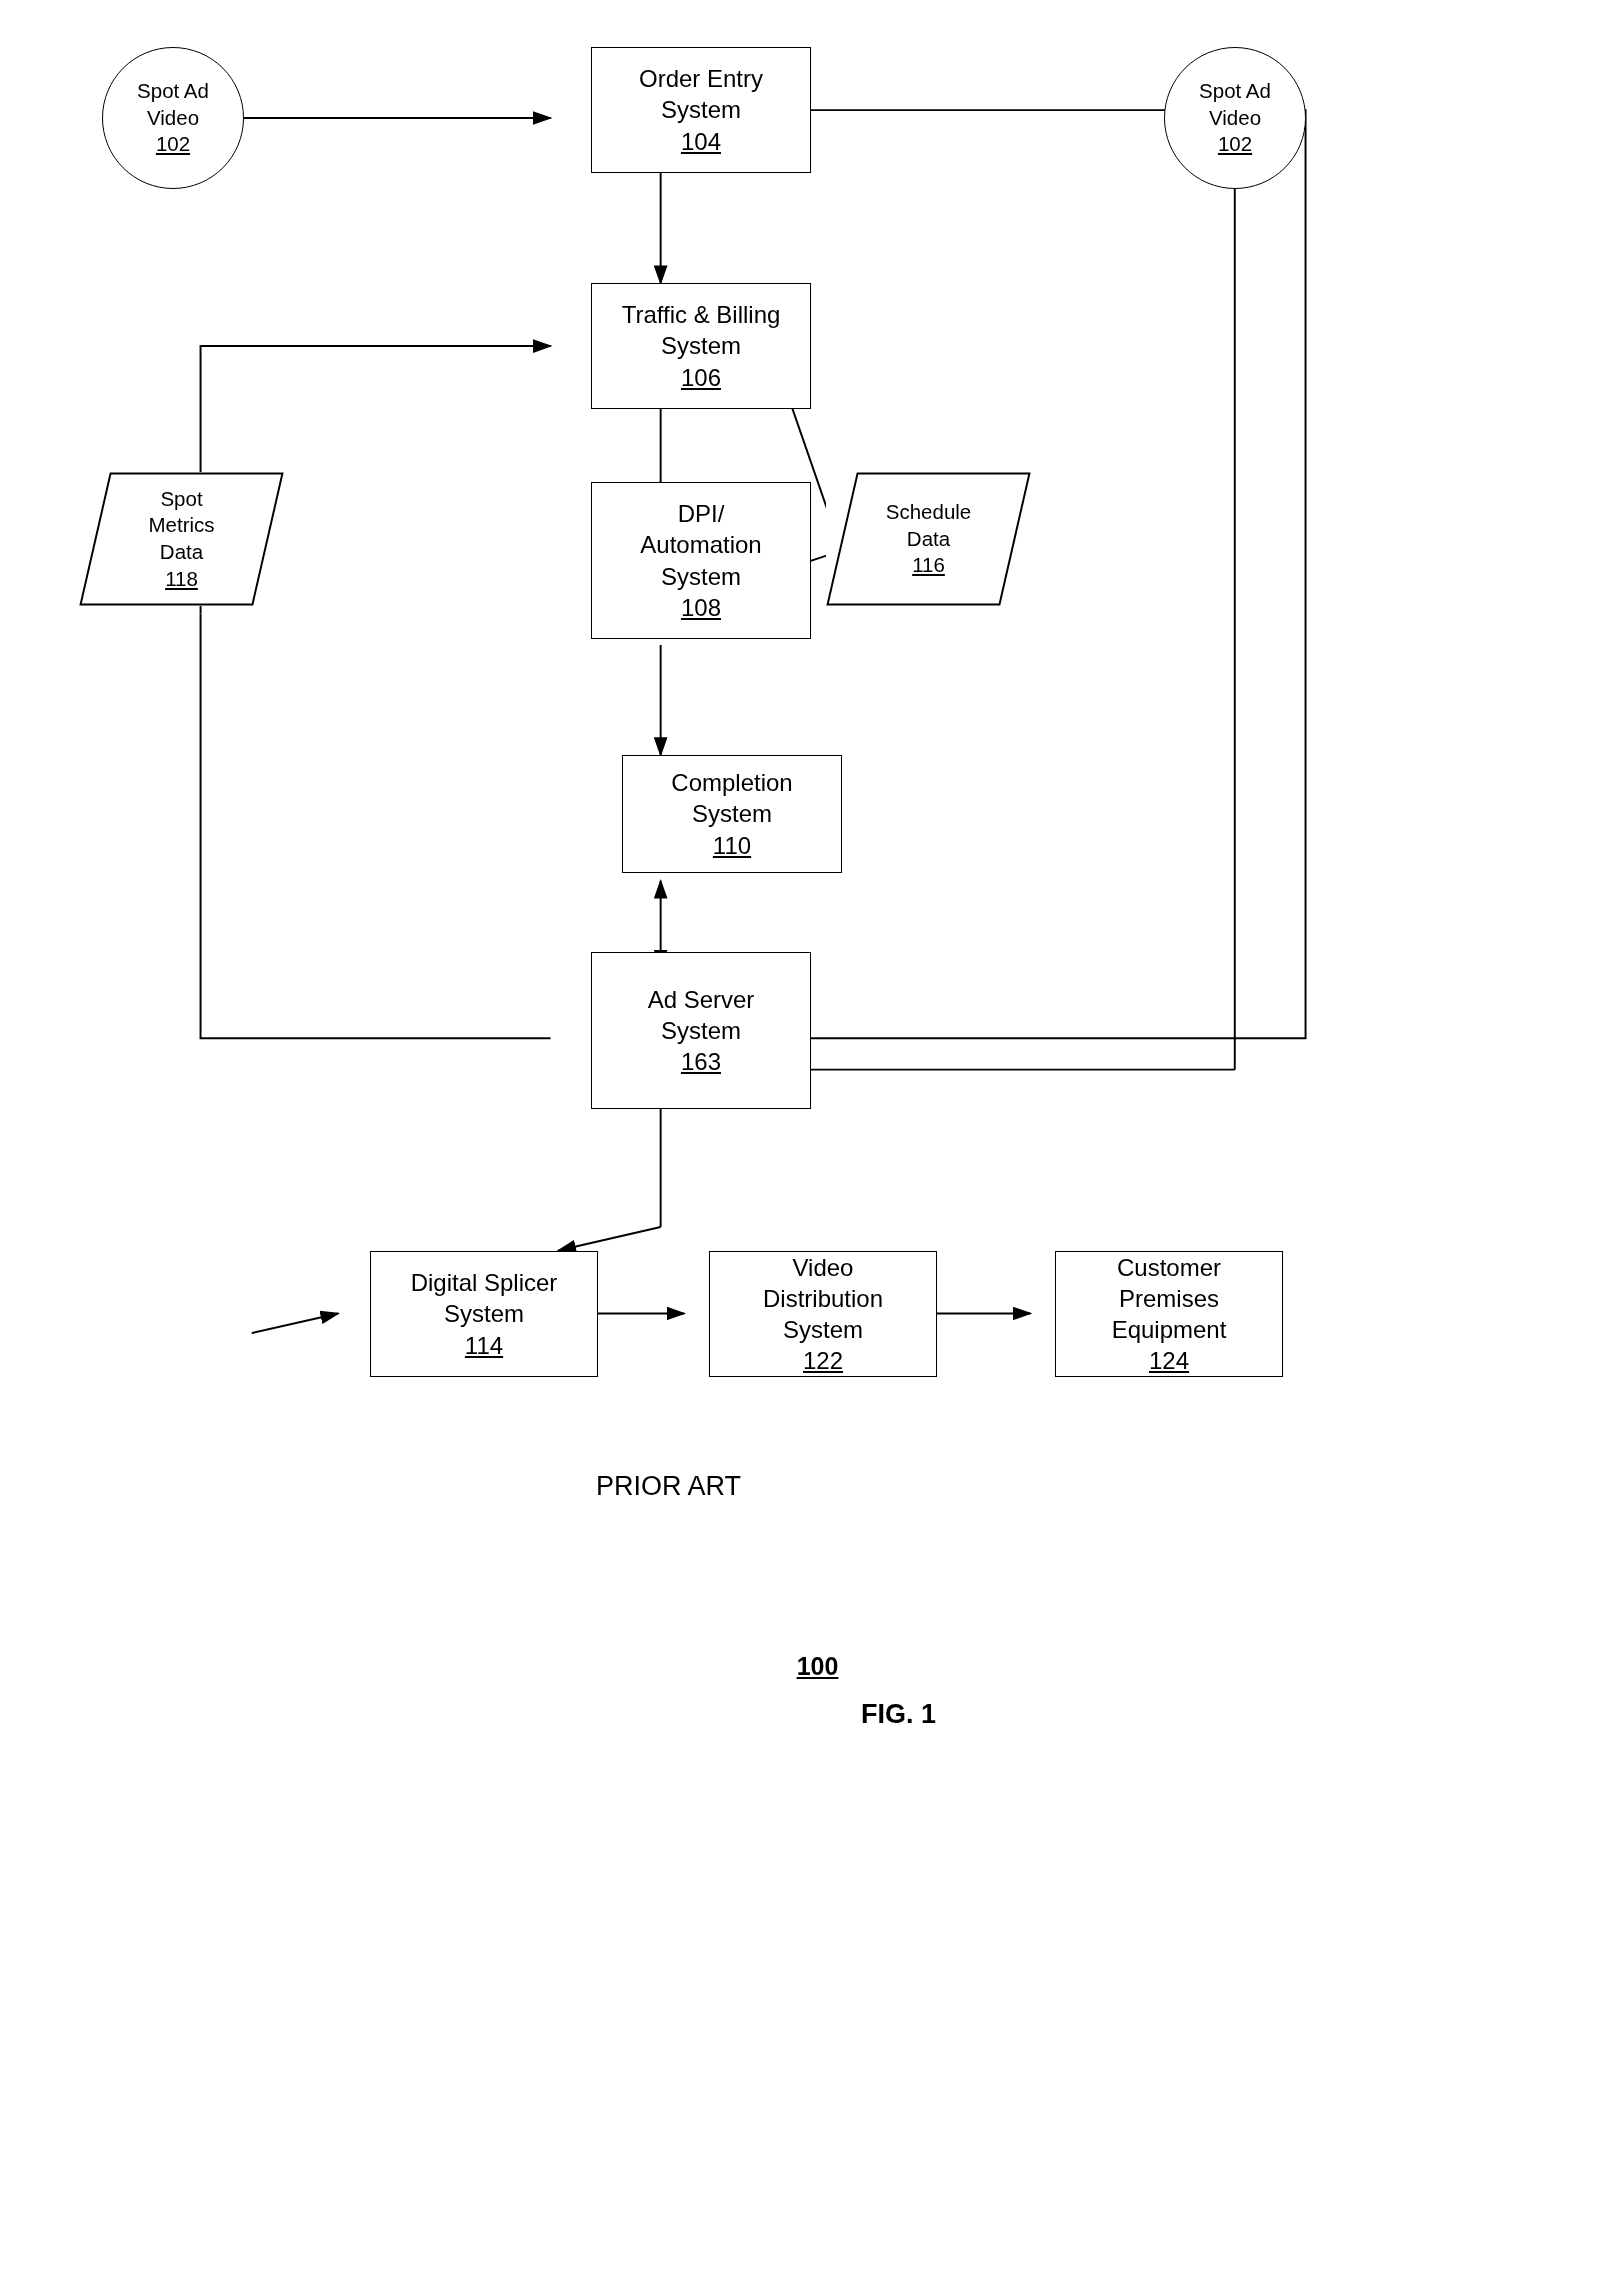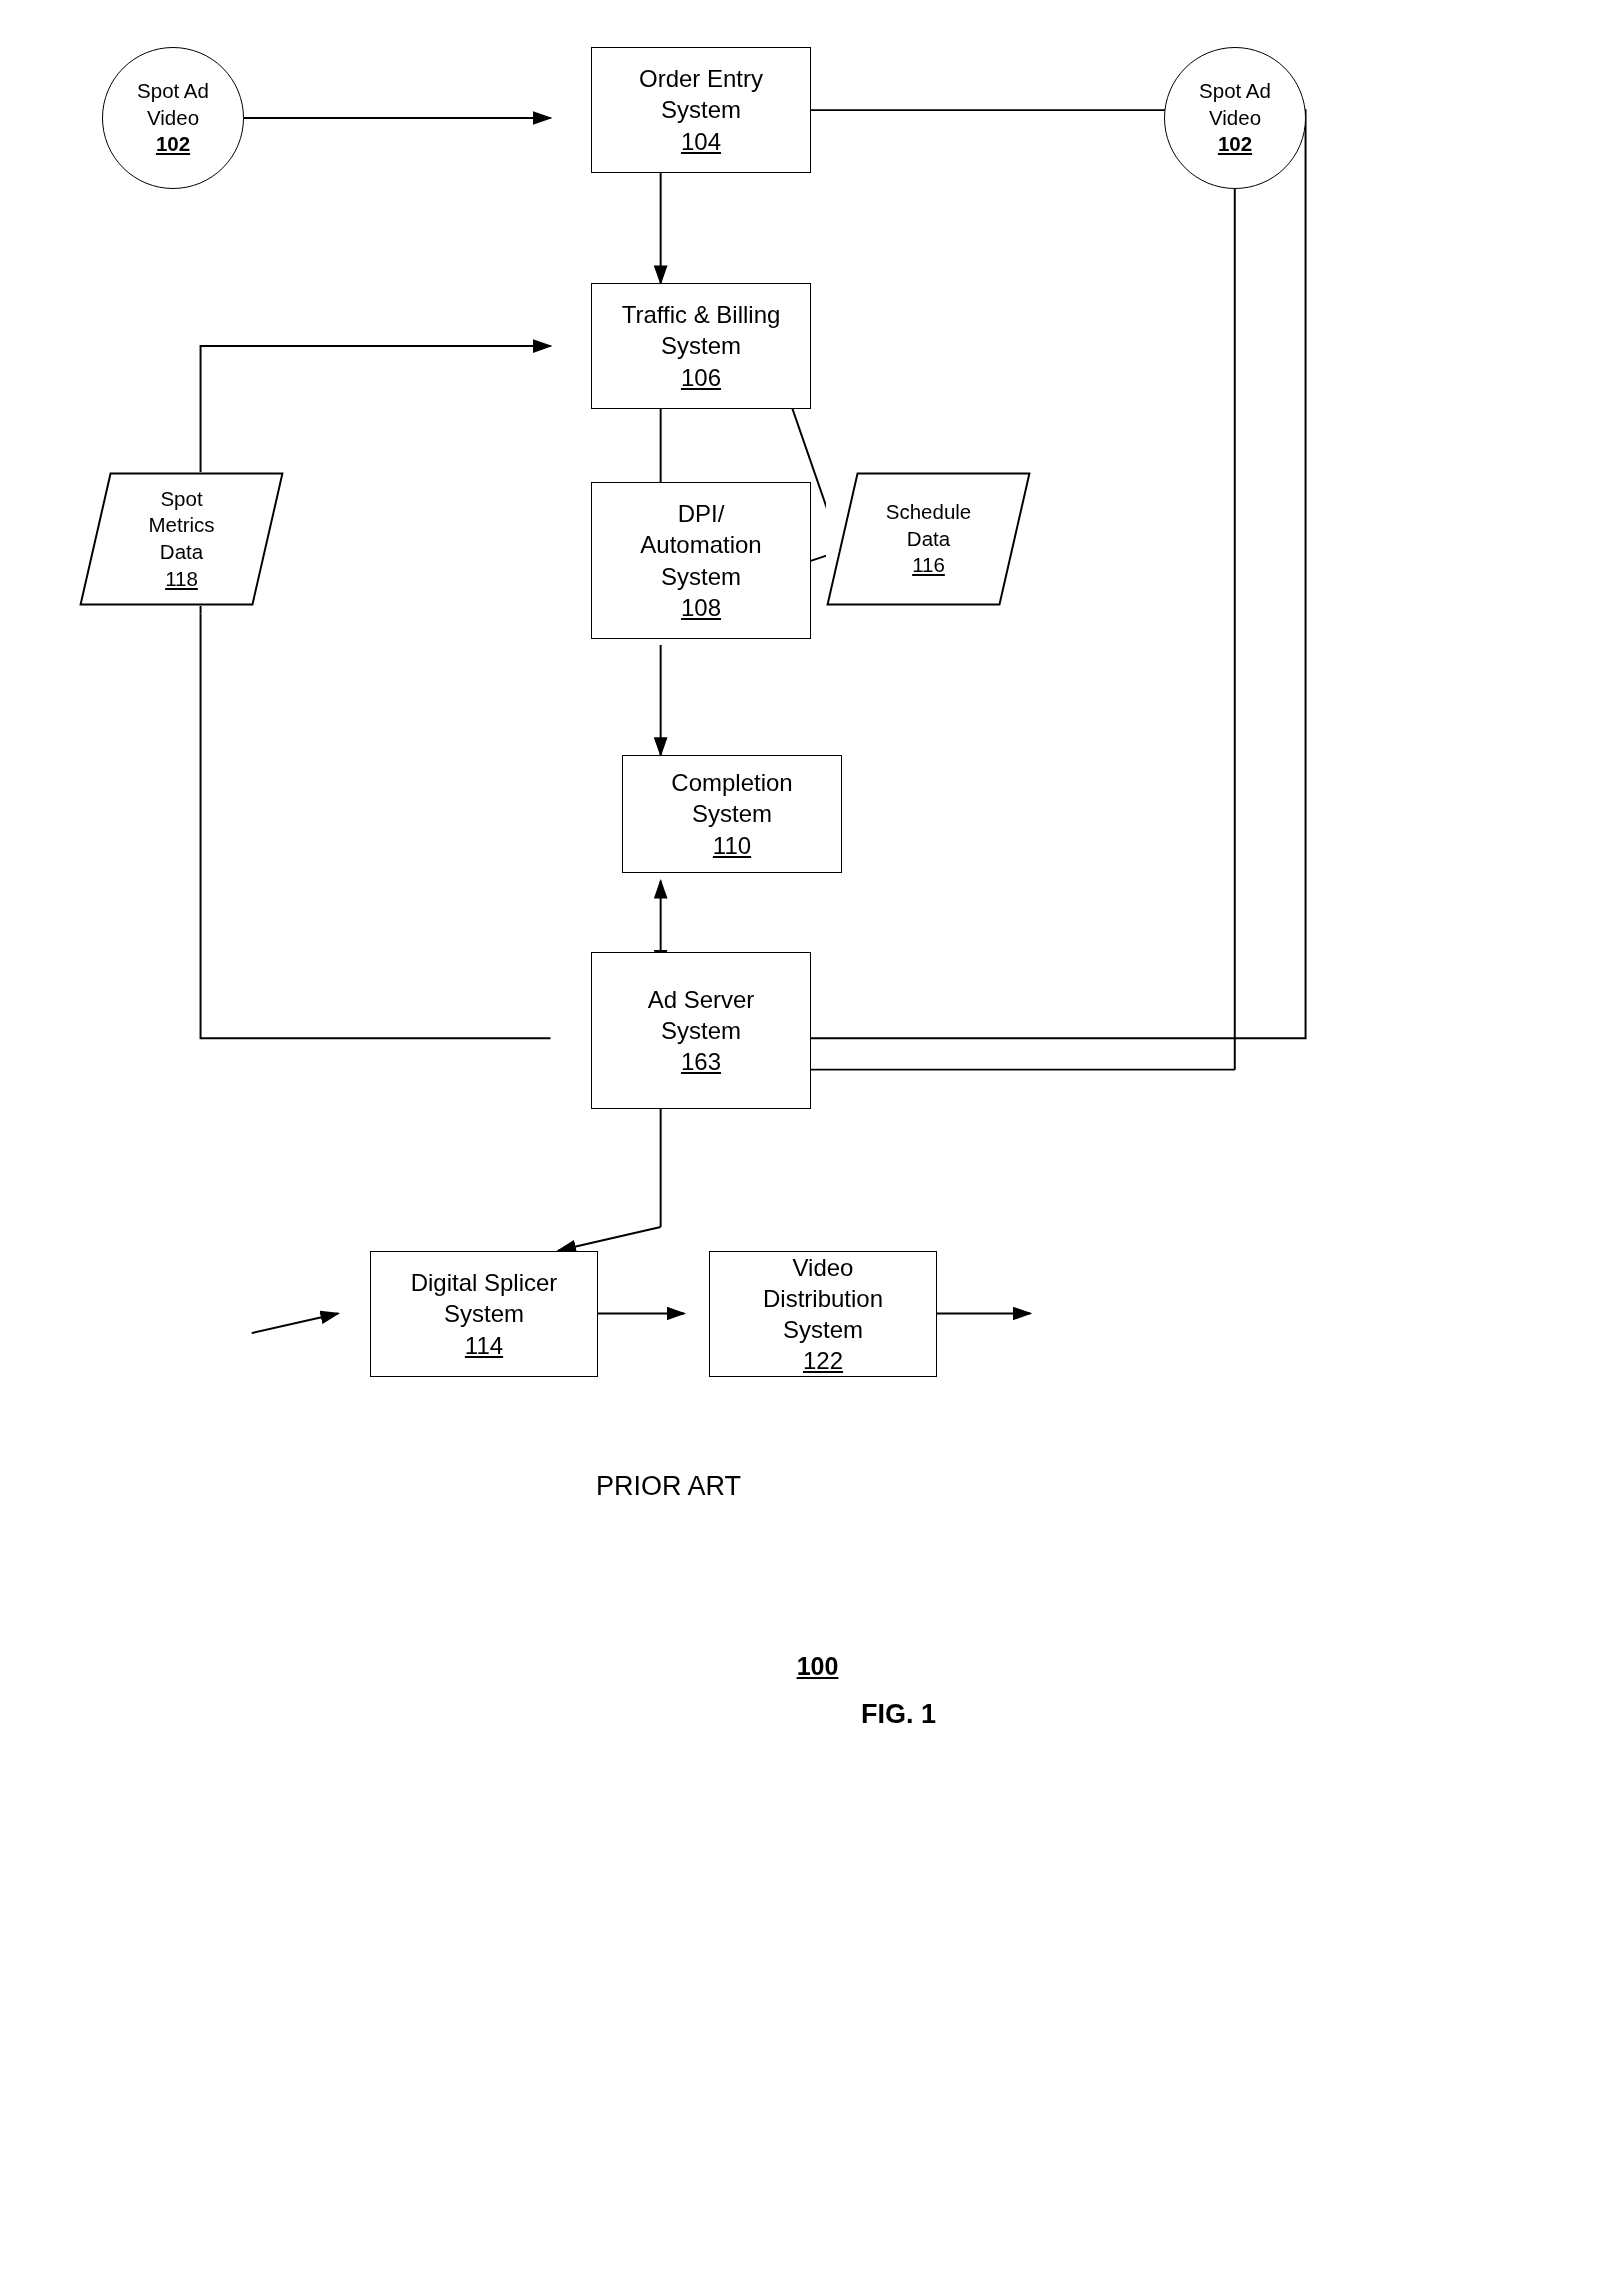--- a/index.html
+++ b/index.html
@@ -42,21 +42,20 @@
       text-align: center;
       display: flex;
       flex-direction: column;
       align-items: center;
       justify-content: center;
       font-size: 20.5px;
       line-height: 1.3;
     }
     .circle u {
       text-decoration: underline;
-      font-weight: bold;
     }
     
     .parallelogram {
       position: absolute;
       background: #fff;
       text-align: center;
       display: flex;
       flex-direction: column;
       align-items: center;
       justify-content: center;
@@ -205,20 +204,23 @@
 
 
   <div class="box" style="left:330px; top:1251px; width:228px; height:126px;">
     <span>Digital Splicer<br>System<br><u>114</u></span>
   </div>
 
   <div class="box" style="left:669px; top:1251px; width:228px; height:126px;">
     <span>Video<br>Distribution<br>System<br><u>122</u></span>
   </div>
 
+  <div class="box" style="left:1015px; top:1251px; width:228px; height:126px;">
+    <span>Customer<br>Premises<br>Equipment<br><u>124</u></span>
+  </div>
 
   <div class="prior-art" style="left:472px; top:1471px; width:393px;">
     <span>PRIOR ART</span>
   </div>
 
   <div class="label" style="left:739px; top:1652px; width:157px;">
     <u>100</u>
   </div>
 
   <div class="fig-label" style="left:700px; top:1699px; width:236px;">

